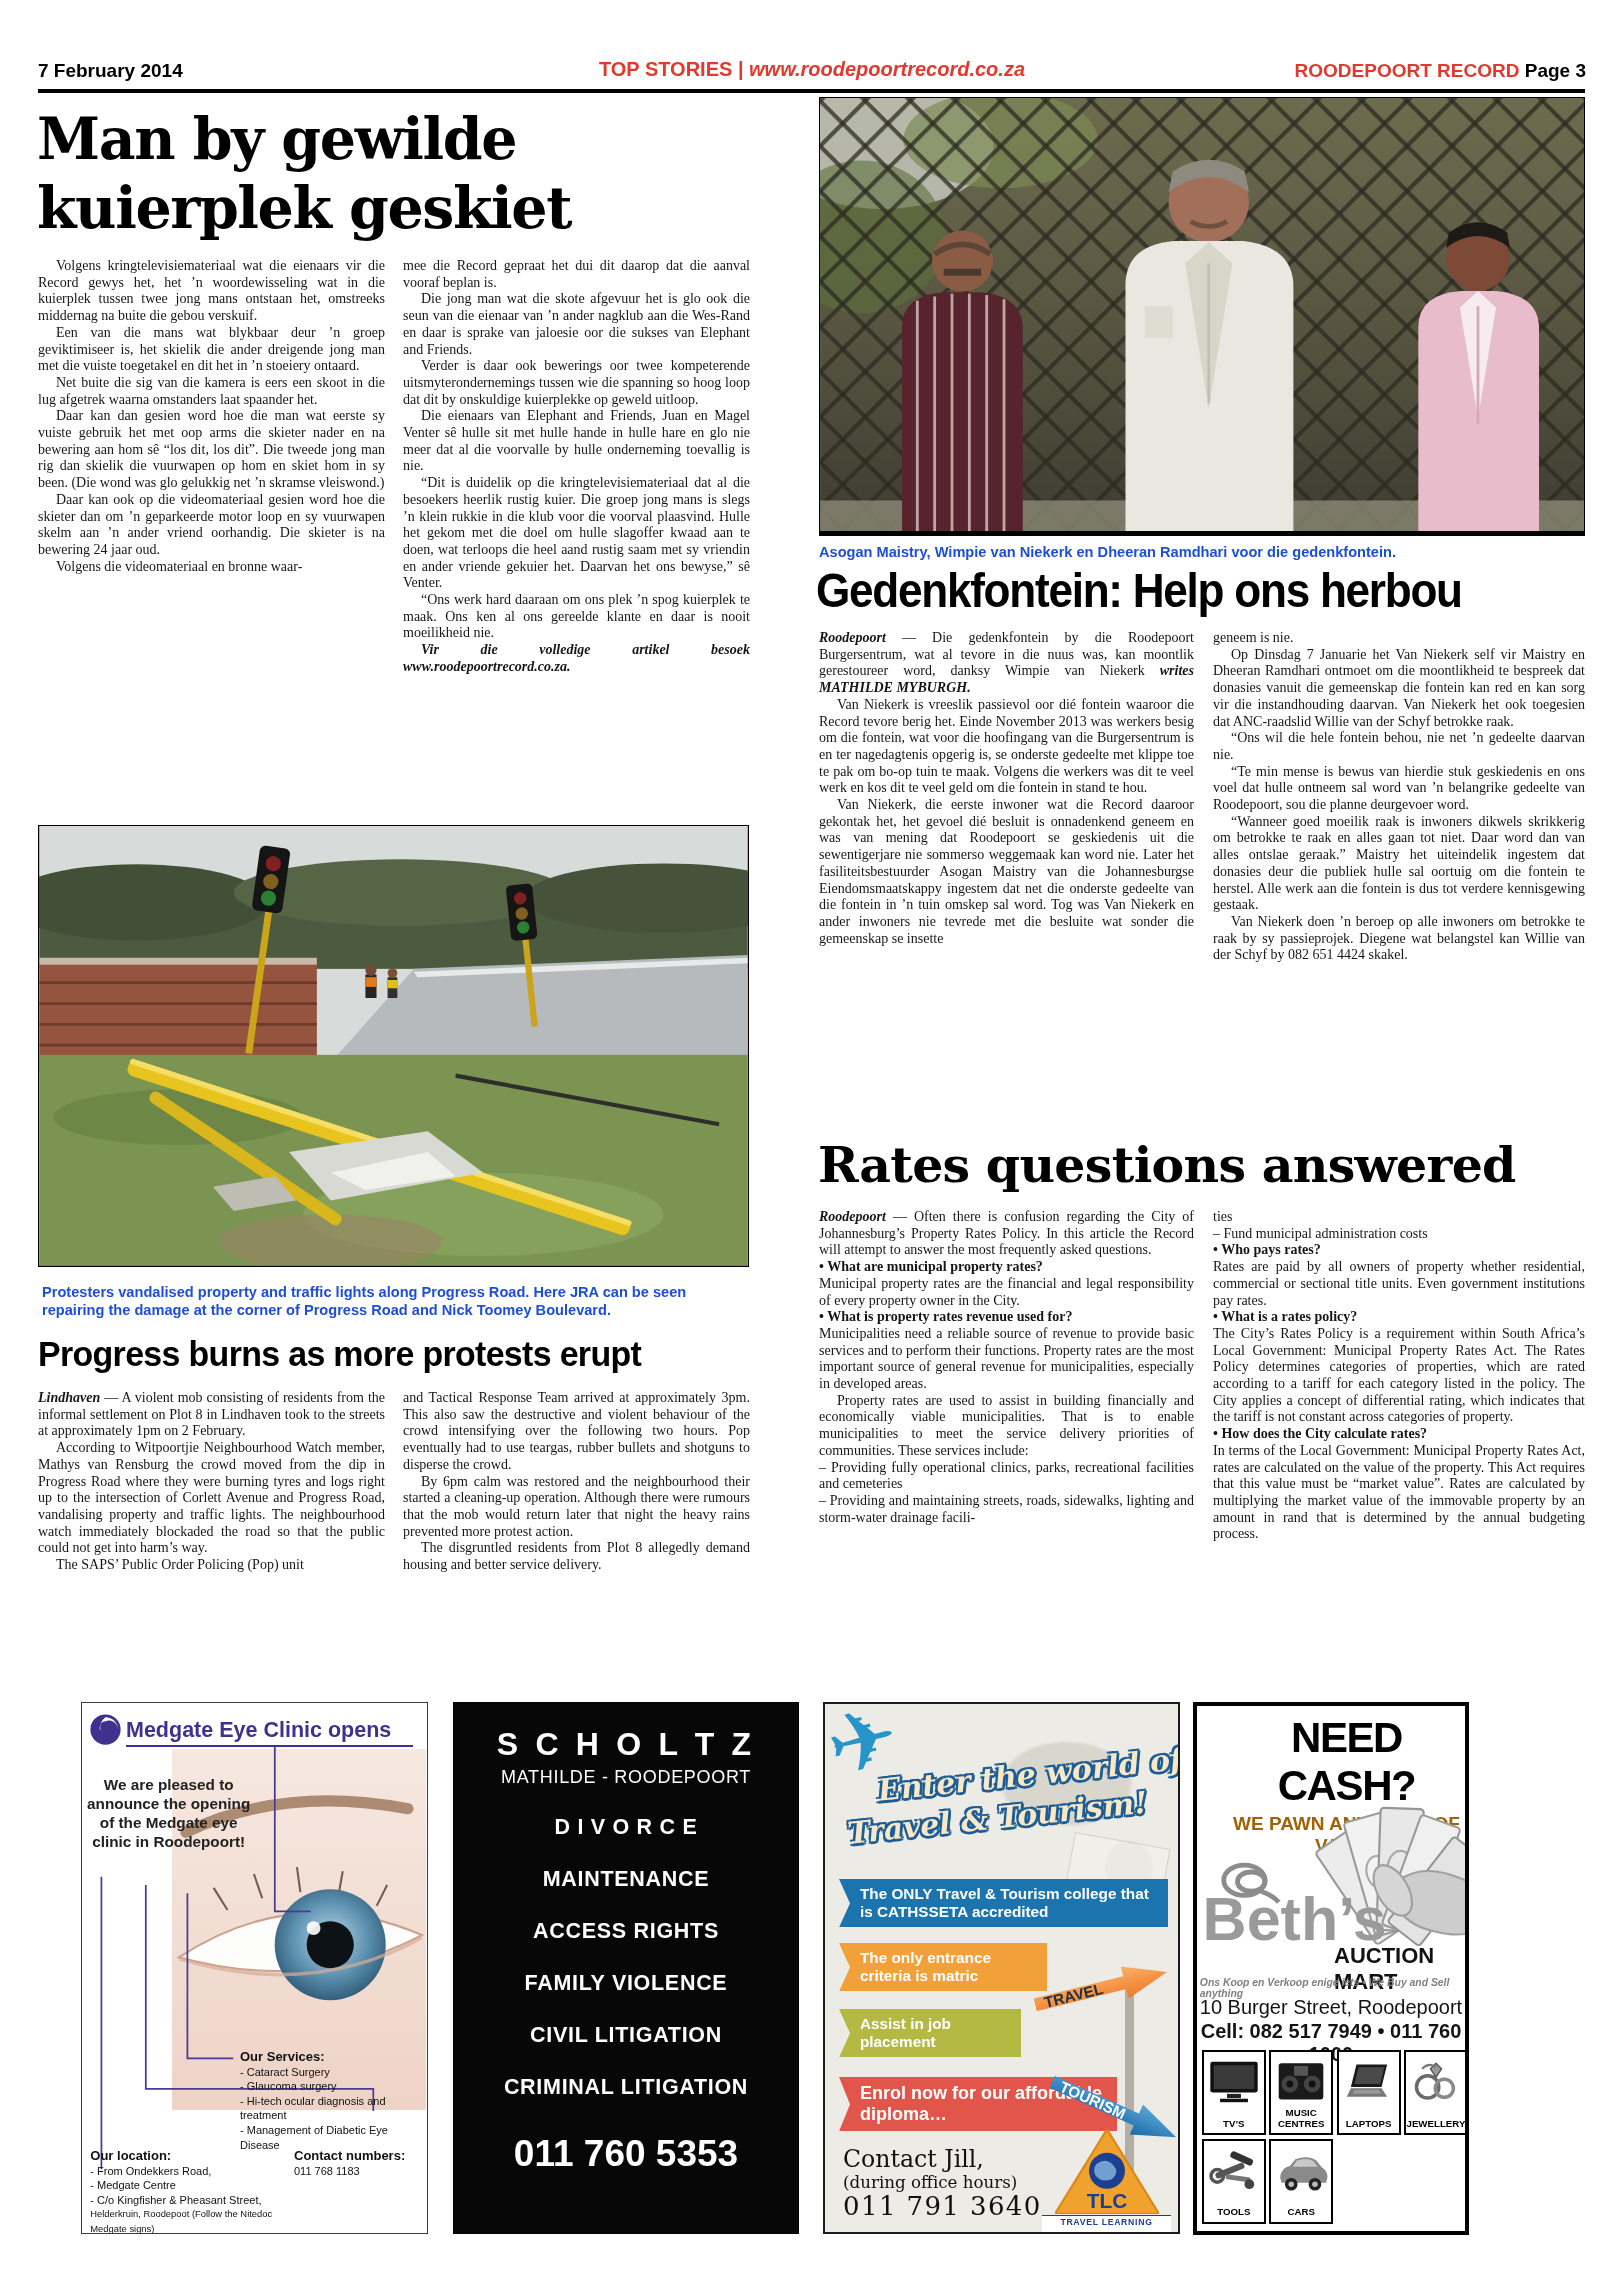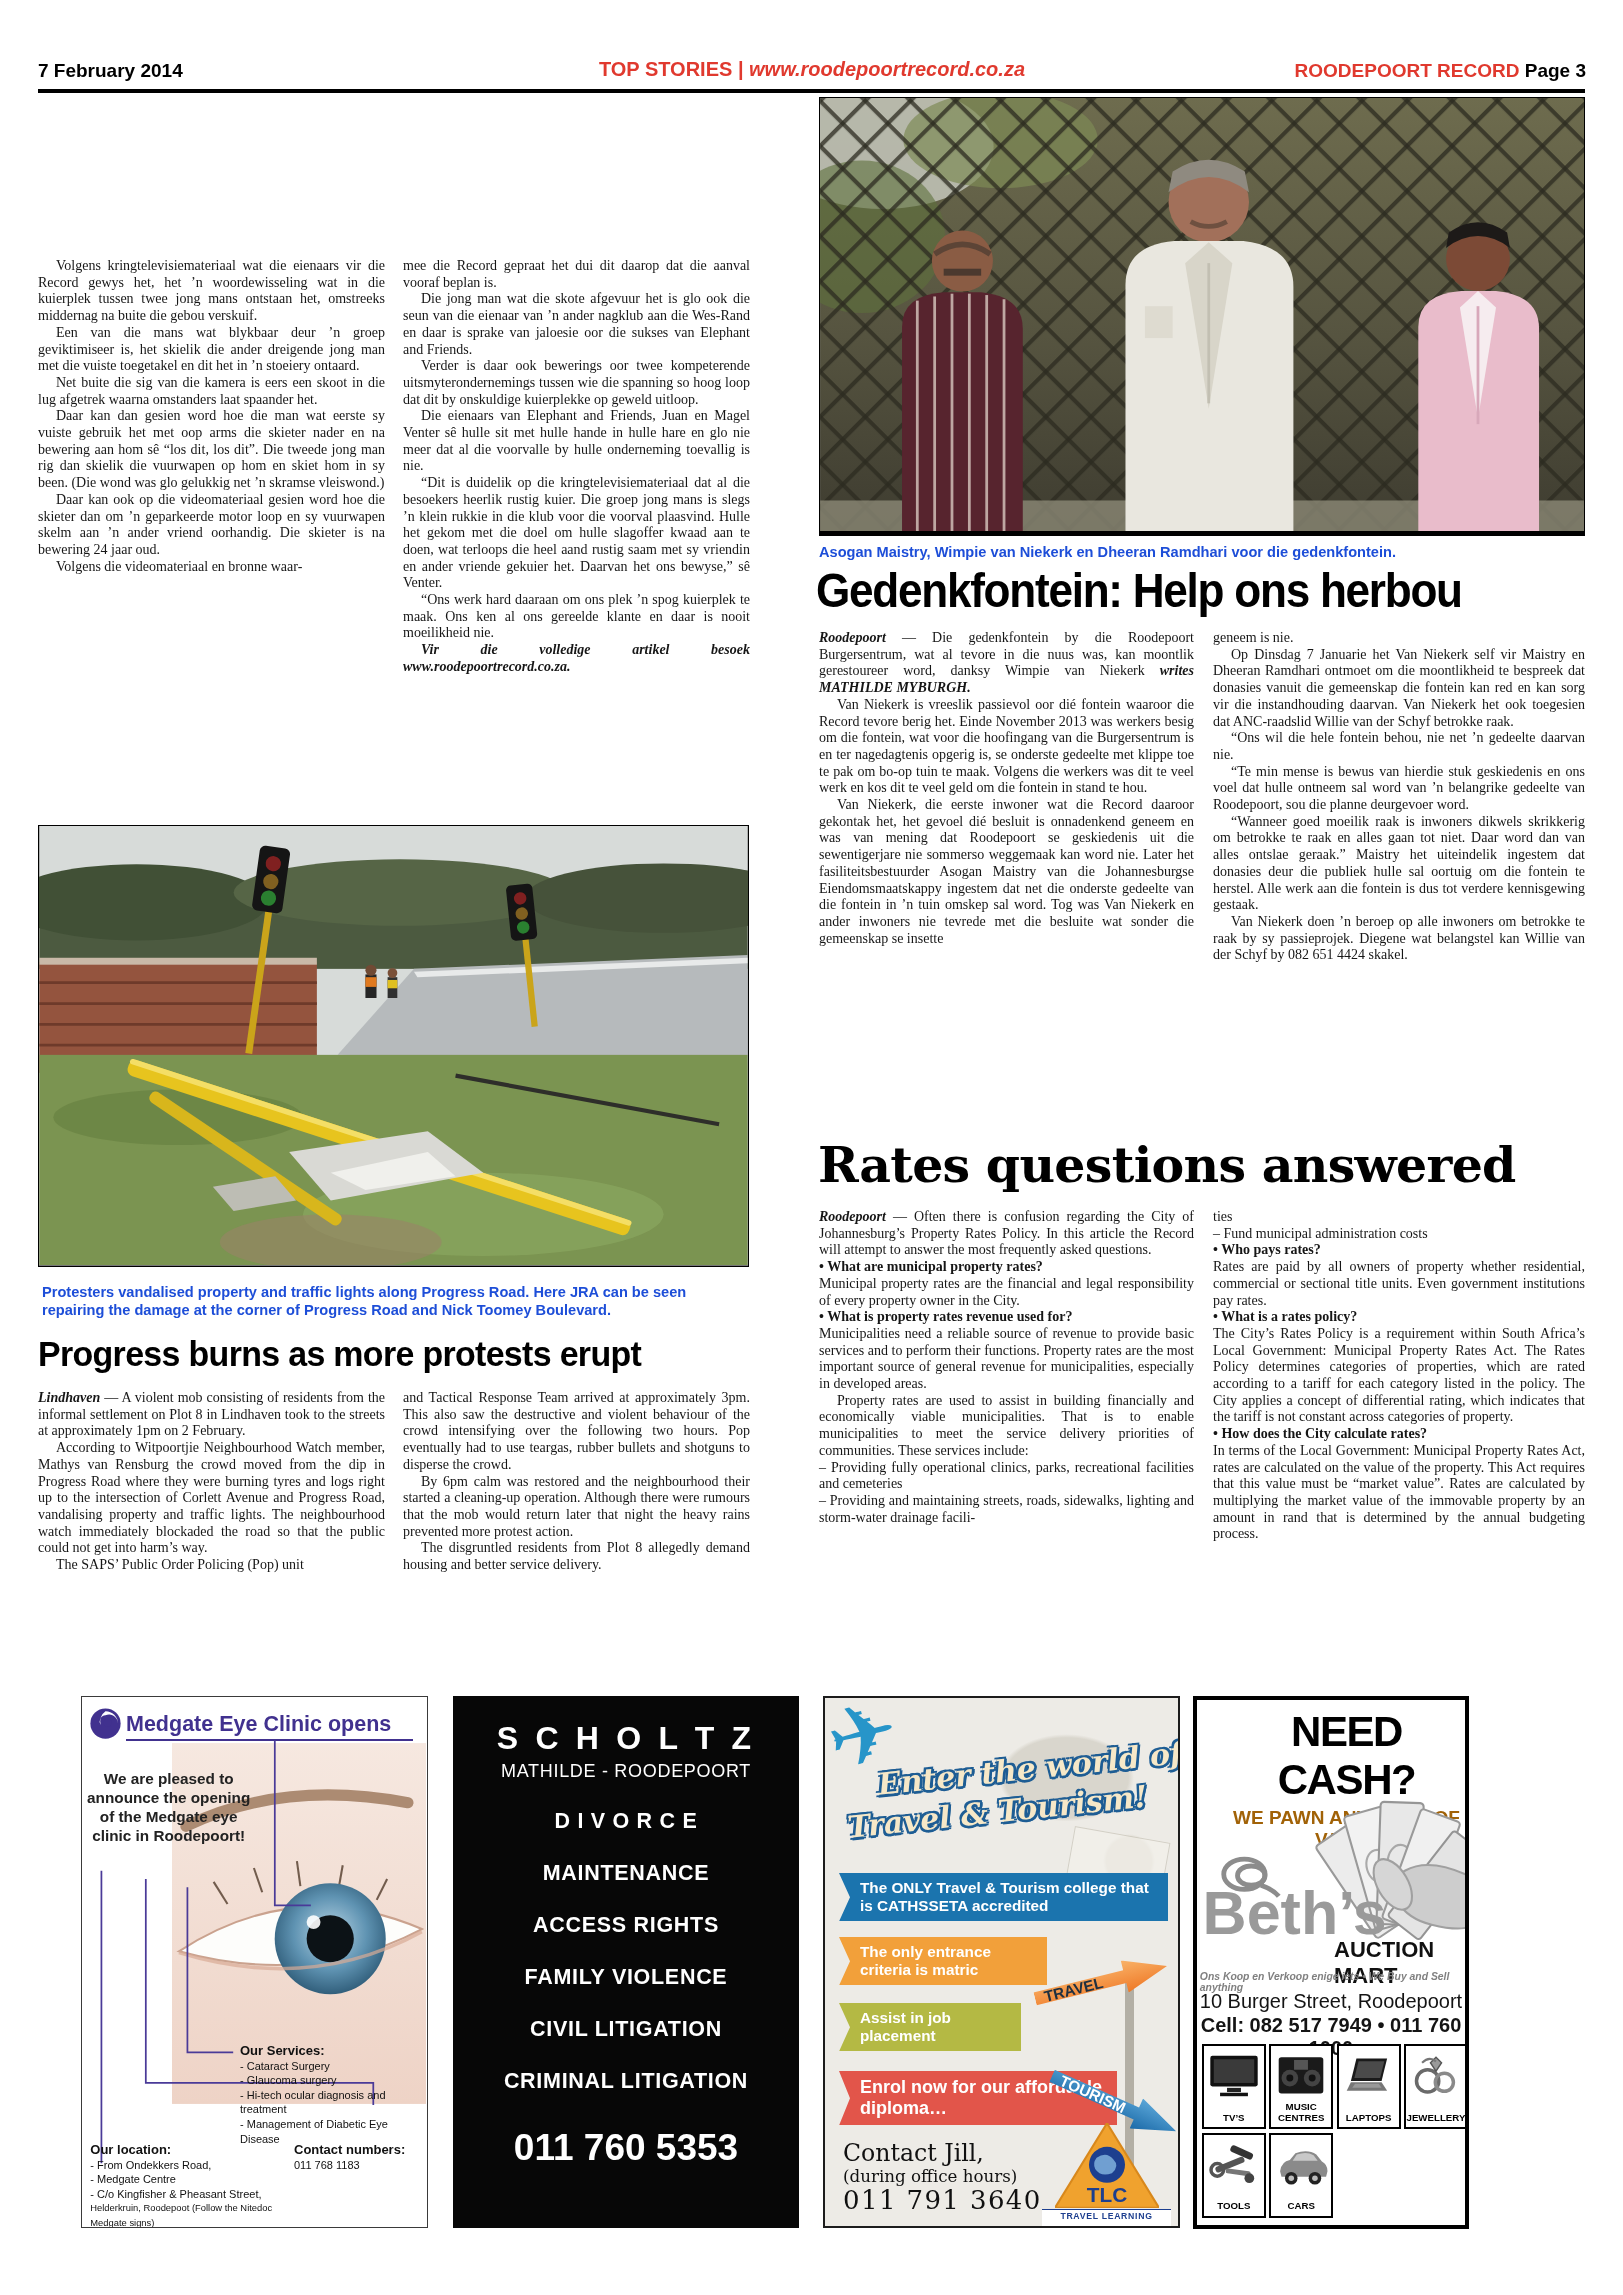--- a/index.html
+++ b/index.html
@@ -33,21 +33,21 @@
   .place, .byline { font-weight:bold; font-style:italic; }
   .qline { font-weight:bold; }
   .finline { font-weight:bold; font-style:italic; }
 
   
   .photo { position:absolute; border:0.7px solid #000; overflow:hidden; background:#777; }
   #photo1-rule { left:819px; top:532px; width:766px; height:4.2px; background:#000; }
   .caption { position:absolute; font:bold 14.6px/18px "Liberation Sans",sans-serif; color:#1d4ed8; }
 
   
-  .ad { position:absolute; overflow:hidden; }
+  .ad { position:absolute; overflow:hidden;margin-top:6px; }
   
   #ad-medgate { left:81px; top:1696px; width:347px; height:532px; background:#fff; border:1.4px solid #3a3a3a; }
   #mg-title { left:44px; top:15.3px; font:bold 21.5px "Liberation Sans",sans-serif; color:#41318f; white-space:nowrap; }
   #mg-underline { left:44px; top:42px; width:287px; height:2.1px; background:#41318f; }
   #mg-announce { left:4.2px; top:72px; width:165px; text-align:center;
                  font:bold 15.3px/19px "Liberation Sans",sans-serif; color:#222; }
   .mg-block { position:absolute; font:11px/14.6px "Liberation Sans",sans-serif; color:#111; }
   .mg-block .bt { font-weight:bold; font-size:13px; }
   
   #ad-scholtz { left:453px; top:1696px; width:346px; height:532px; background:#070707; color:#fff; text-align:center;
@@ -114,20 +114,24 @@
 </head>
 <body>
 
 <div id="page">
 
   <div class="abs" id="mast-date">7 February 2014</div>
   <div class="abs" id="mast-center"><span>TOP STORIES</span><span> | </span><span class="url">www.roodepoortrecord.co.za</span></div>
   <div class="abs" id="mast-right"><span class="brand">ROODEPOORT RECORD</span><span class="pg"> Page 3</span></div>
   <div class="abs" id="mast-rule"></div>
 
+  <div class="abs slab" id="man-hl">
+    <div>Man by gewilde</div>
+    <div>kuierplek geskiet</div>
+  </div>
   <div class="col" id="man-col1" style="left:38px;top:258px;width:347px;">
     <p class="ind">Volgens kringtelevisiemateriaal wat die eienaars vir die Record gewys het, het ’n woordewisseling wat in die kuierplek tussen twee jong mans ontstaan het, omstreeks middernag na buite die gebou verskuif.</p>
     <p class="ind">Een van die mans wat blykbaar deur ’n groep geviktimiseer is, het skielik die ander dreigende jong man met die vuiste toegetakel en dit het in ’n stoeiery ontaard.</p>
     <p class="ind">Net buite die sig van die kamera is eers een skoot in die lug afgetrek waarna omstanders laat spaander het.</p>
     <p class="ind">Daar kan dan gesien word hoe die man wat eerste sy vuiste gebruik het met oop arms die skieter nader en na bewering aan hom sê “los dit, los dit”. Die tweede jong man rig dan skielik die vuurwapen op hom en skiet hom in sy been. (Die wond was glo gelukkig net ’n skramse vleiswond.)</p>
     <p class="ind">Daar kan ook op die videomateriaal gesien word hoe die skieter dan om ’n geparkeerde motor loop en sy vuurwapen skelm aan ’n ander vriend oorhandig. Die skieter is na bewering 24 jaar oud.</p>
     <p class="ind">Volgens die videomateriaal en bronne waar-</p>
   </div>
   <div class="col" id="man-col2" style="left:403px;top:258px;width:347px;">
     <p>mee die Record gepraat het dui dit daarop dat die aanval vooraf beplan is.</p>

